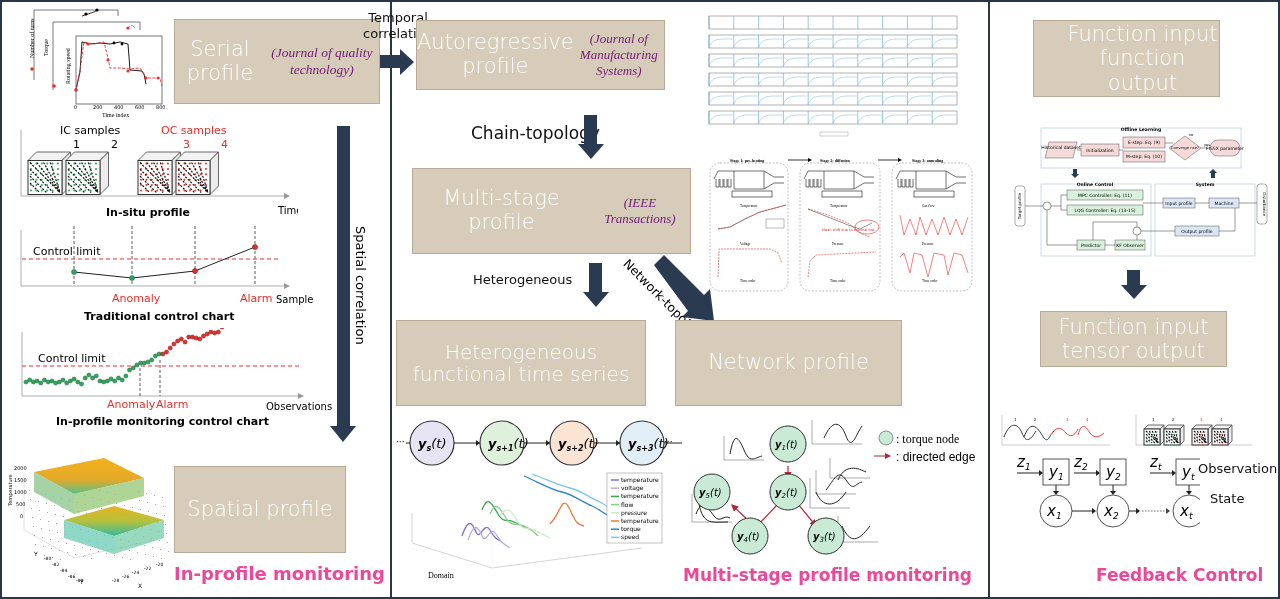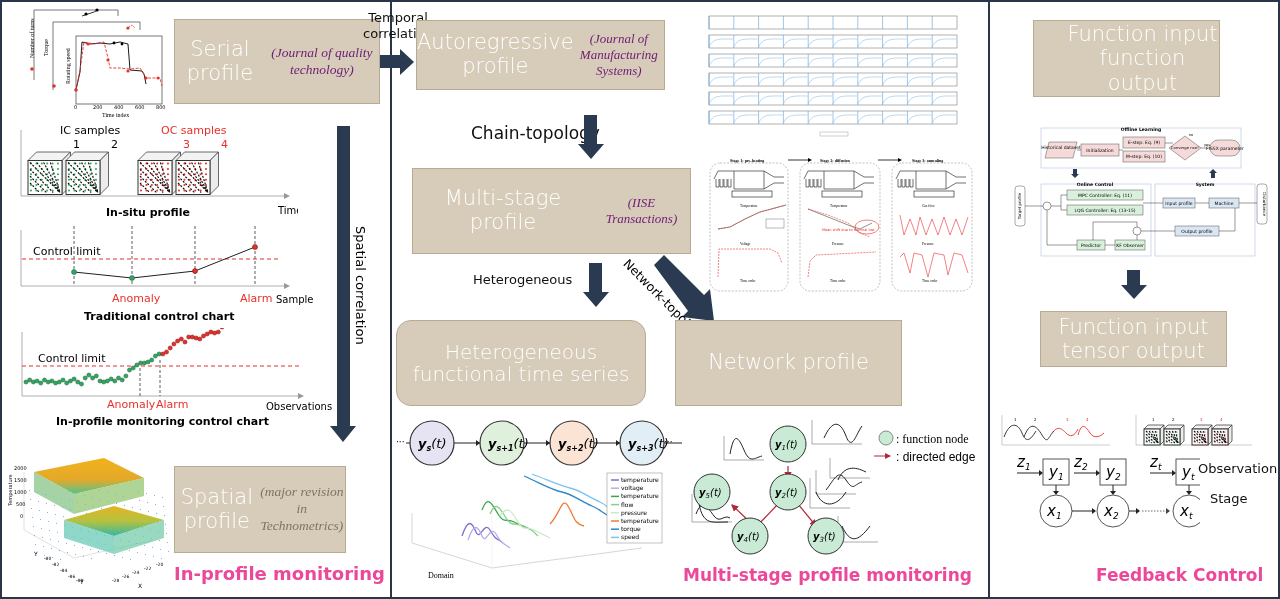--- a/index.html
+++ b/index.html
@@ -546,21 +546,20 @@
   <text x="72" y="132" font-size="4.5">-88</text>
   <text x="108" y="132" font-size="4.5">-28</text>
   <text x="118" y="128" font-size="4.5">-26</text>
   <text x="128" y="124" font-size="4.5">-24</text>
   <text x="140" y="120" font-size="4.5">-22</text>
   <text x="152" y="116" font-size="4.5">-20</text>
 </svg>
 
 <div class="tbox" style="left:174px;top:466px;width:172px;height:87px;">
   <div class="t" style="font-size:21px">Spatial profile</div>
-  <div class="s light" style="font-size:13.5px;width:150px">(major revision in Technometrics)</div>
 </div>
 <div class="big" style="left:174px;top:563px;font-size:18px">In-profile monitoring</div>
 
 <div class="panel" style="left:390px;top:0;width:600px;height:599px;"></div>
 
 <div class="lbl" style="left:363px;top:10px;font-size:13px;line-height:16px;text-align:center;white-space:normal;width:70px">Temporal correlation</div>
 <div class="abs" style="left:380px;top:55px;width:22px;height:13px;background:#2a3a50"></div>
 <div class="abs" style="left:400px;top:49px;width:0;height:0;border-top:13px solid transparent;border-bottom:13px solid transparent;border-left:14px solid #2a3a50"></div>
 
 <div class="tbox" style="left:416px;top:20px;width:249px;height:70px;">
@@ -689,21 +688,21 @@
       <rect x="115" y="120" width="28" height="4" fill="#fff" stroke="#888" stroke-width="0.4"></rect>
     </g>
 </svg>
 
 <div class="lbl" style="left:471px;top:123px;font-size:17px">Chain-topology</div>
 <div class="abs" style="left:584px;top:115px;width:13px;height:30px;background:#2a3a50"></div>
 <div class="abs" style="left:578px;top:144px;width:0;height:0;border-left:13px solid transparent;border-right:13px solid transparent;border-top:15px solid #2a3a50"></div>
 
 <div class="tbox" style="left:412px;top:168px;width:279px;height:86px;">
   <div class="t" style="font-size:21px">Multi-stage profile</div>
-  <div class="s" style="font-size:13px">(IISE Transactions)</div>
+  <div class="s" style="font-size:13px">(IEEE Transactions)</div>
 </div>
 
 <svg class="abs" style="left:700px;top:157px" width="280" height="140" viewBox="0 0 280 140">
   <text x="30" y="5" font-size="4" font-weight="bold" class="serif">Stage 1: pre-heating</text>
   <text x="120" y="5" font-size="4" font-weight="bold" class="serif">Stage 2: diffusion</text>
   <text x="212" y="5" font-size="4" font-weight="bold" class="serif">Stage 3: annealing</text>
   <line x1="88" y1="3" x2="108" y2="3" stroke="#000" stroke-width="0.8"></line>
     <polygon points="108,1 112,3 108,5"></polygon>
   <line x1="178" y1="3" x2="198" y2="3" stroke="#000" stroke-width="0.8"></line>
     <polygon points="198,1 202,3 198,5"></polygon>
@@ -759,21 +758,21 @@
 
 <div class="lbl" style="left:473px;top:272px;font-size:13px">Heterogeneous</div>
 <div class="abs" style="left:589px;top:263px;width:13px;height:30px;background:#2a3a50"></div>
 <div class="abs" style="left:583px;top:292px;width:0;height:0;border-left:13px solid transparent;border-right:13px solid transparent;border-top:15px solid #2a3a50"></div>
 
 <svg class="abs" style="left:650px;top:255px" width="70" height="70" viewBox="0 0 70 70">
   <polygon points="4,10 14,0 54,40 60,34 64,66 32,62 38,56" fill="#2a3a50"></polygon>
 </svg>
 <div class="abs" style="left:631px;top:256px;transform:rotate(45deg);transform-origin:0 0;font-size:12.5px;white-space:nowrap">Network-topology</div>
 
-<div class="tbox" style="left:396px;top:320px;width:250px;height:86px;border-radius:15px;">
+<div class="tbox" style="left:396px;top:320px;width:250px;height:86px;">
   <div class="t" style="font-size:20px;line-height:1.1">Heterogeneous functional time series</div>
 </div>
 
 <div class="tbox" style="left:675px;top:320px;width:227px;height:86px;">
   <div class="t" style="font-size:21px">Network profile</div>
 </div>
 
 <svg class="abs" style="left:392px;top:418px" width="290" height="170" viewBox="0 0 290 170">
   <text x="4" y="27" font-size="9">···</text>
   <text x="272" y="27" font-size="9">···</text>
@@ -868,21 +867,21 @@
       <circle cx="136" cy="118" r="18" fill="#c9ebd5" stroke="#333" stroke-width="1"></circle>
       <text x="123" y="122" font-size="10" font-style="italic" font-family="Liberation Serif, serif"><tspan font-weight="bold">y</tspan><tspan font-size="7" dy="2">3</tspan><tspan dy="-2">(t)</tspan></text>
       <circle cx="60" cy="118" r="18" fill="#c9ebd5" stroke="#333" stroke-width="1"></circle>
       <text x="47" y="122" font-size="10" font-style="italic" font-family="Liberation Serif, serif"><tspan font-weight="bold">y</tspan><tspan font-size="7" dy="2">4</tspan><tspan dy="-2">(t)</tspan></text>
       <circle cx="22" cy="74" r="18" fill="#c9ebd5" stroke="#333" stroke-width="1"></circle>
       <text x="9" y="78" font-size="10" font-style="italic" font-family="Liberation Serif, serif"><tspan font-weight="bold">y</tspan><tspan font-size="7" dy="2">5</tspan><tspan dy="-2">(t)</tspan></text>
     </g>
   <circle cx="196" cy="20" r="7" fill="#c9ebd5" stroke="#444" stroke-width="0.6"></circle>
   <line x1="184" y1="38" x2="200" y2="38" stroke="#b0283a" stroke-width="1" marker-end="url(#redarr)"></line>
 </svg>
-<div class="abs serif" style="left:896px;top:432px;font-size:12px;font-family:'Liberation Serif',serif">: function node</div>
+<div class="abs serif" style="left:896px;top:432px;font-size:12px;font-family:'Liberation Serif',serif">: torque node</div>
 <div class="abs serif" style="left:896px;top:450px;font-size:12px;font-family:Liberation Sans, sans-serif">: directed edge</div>
 
 <div class="big" style="left:683px;top:565px;font-size:17px">Multi-stage profile monitoring</div>
 
 <div class="panel" style="left:988px;top:0;width:292px;height:599px;"></div>
 
 <div class="tbox" style="left:1033px;top:20px;width:187px;height:77px;padding-left:32px;">
   <div class="t" style="font-size:21px;line-height:1.15;width:170px">Function input function output</div>
 </div>
 
@@ -1204,15 +1203,15 @@
       <text x="180" y="61" font-size="15" font-style="italic">x<tspan font-size="9" dy="3">t</tspan></text>
       <line x1="72" y1="56" x2="94" y2="56" stroke="#222" stroke-width="1"></line>
       <polygon points="92,53 96,56 92,59" fill="#222"></polygon>
       <line x1="129" y1="56" x2="138" y2="56" stroke="#222" stroke-width="1"></line>
       <polygon points="136,53 140,56 136,59" fill="#222"></polygon>
       <line x1="142" y1="56" x2="168" y2="56" stroke="#444" stroke-width="0.8" stroke-dasharray="1.5,1.5"></line>
       <polygon points="166,53 170,56 166,59" fill="#444"></polygon>
     </g>
 </svg>
 <div class="lbl" style="left:1198px;top:461px;font-size:13px">Observation</div>
-<div class="lbl" style="left:1210px;top:491px;font-size:13px">Stage</div>
+<div class="lbl" style="left:1210px;top:491px;font-size:13px">State</div>
 
 <div class="big" style="left:1096px;top:565px;font-size:17px">Feedback Control</div>
 
 </body></html>

